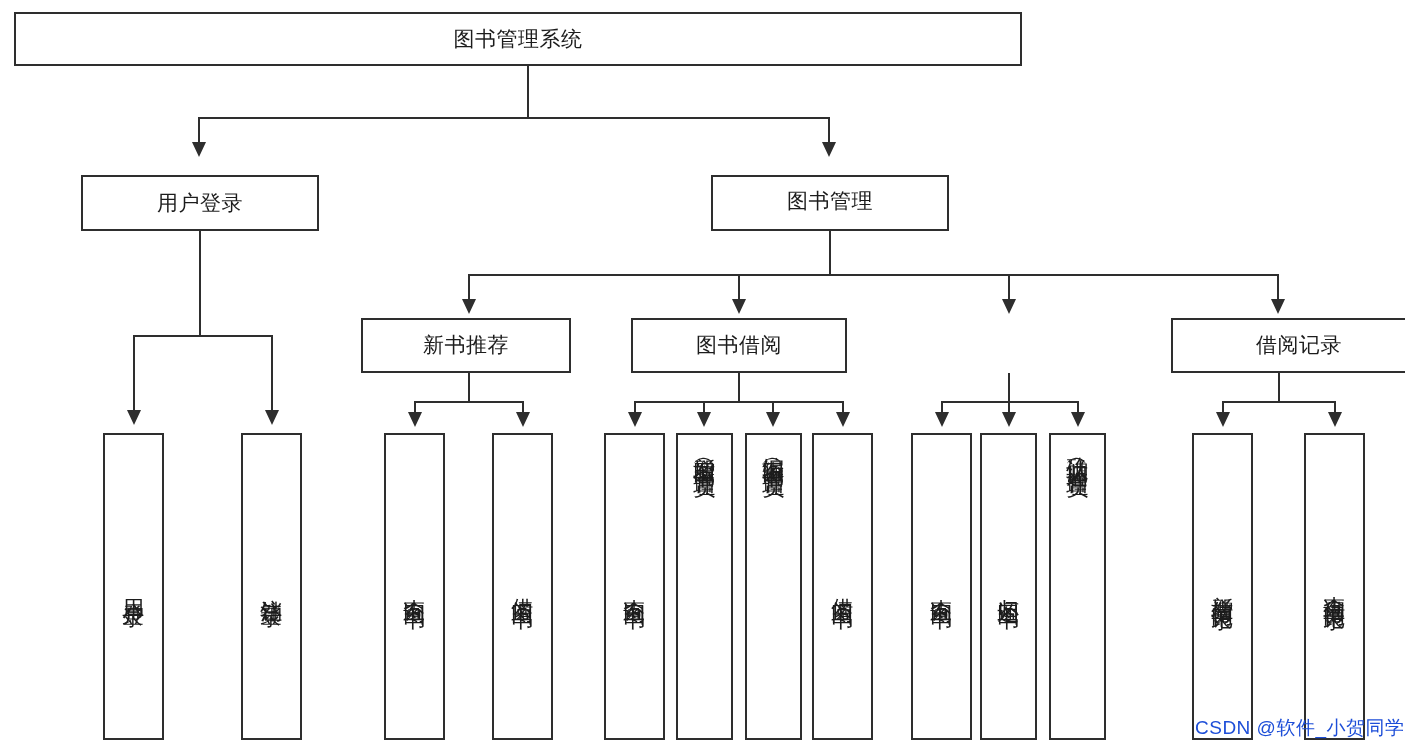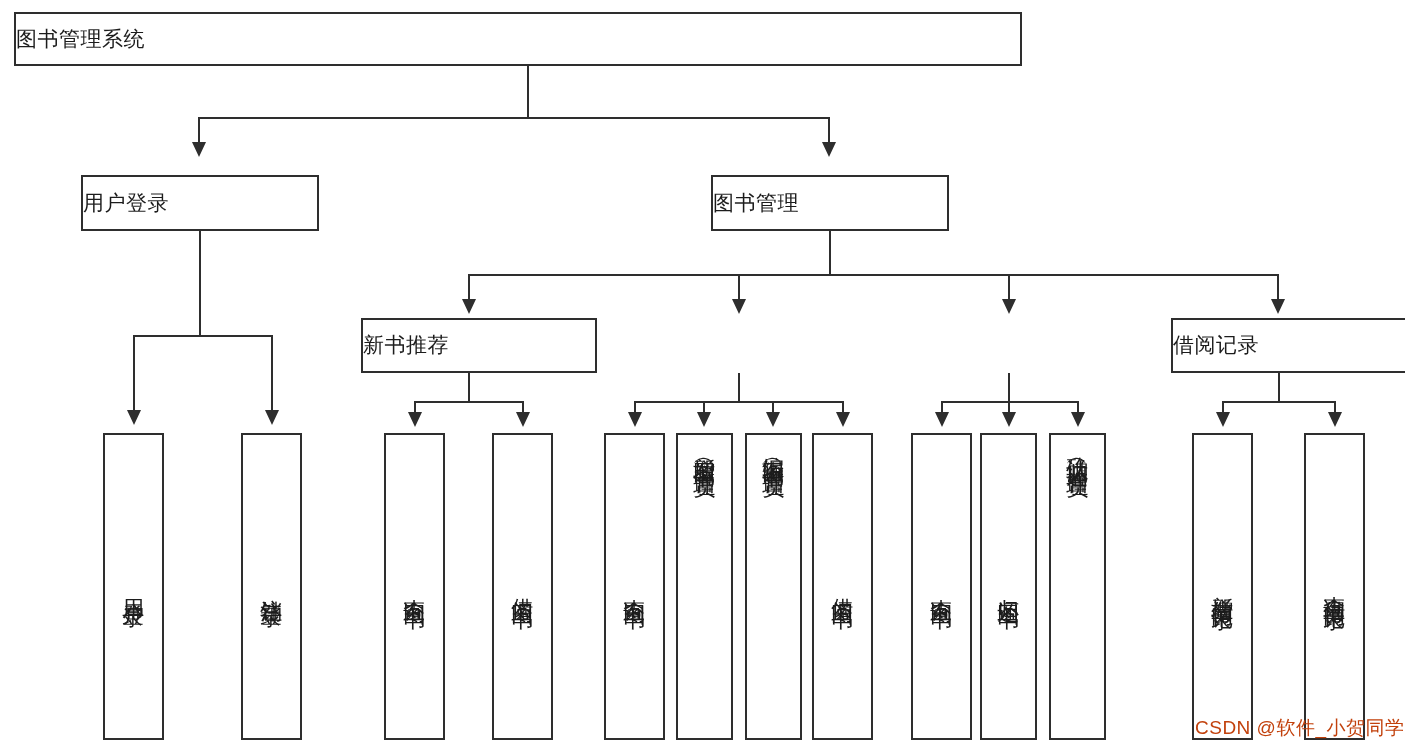--- a/index.html
+++ b/index.html
@@ -16,20 +16,21 @@
     overflow:hidden;
   }
   
   .node{
     position:absolute;
     box-sizing:border-box;
     background:#ffffff;
     border:2px solid #2e2e2e;
     display:flex;
     align-items:center;
+    justify-content:center;
     text-align:center;
   }
   .node .lbl{
     font-size:21px;
     line-height:1.25;
     letter-spacing:0.5px;
     color:#1c1c1c;
     white-space:nowrap;
   }
   
@@ -61,21 +62,21 @@
     position:absolute;
     width:0;height:0;
     border-left:7px solid transparent;
     border-right:7px solid transparent;
     border-top:15px solid #2e2e2e;
   }
   
   #watermark{
     position:absolute;
     font-size:19px;
-    color:#c2410c;
+    color:#1d4ed8;
     letter-spacing:0.5px;
     white-space:nowrap;
     pointer-events:none;
     font-family:"Liberation Sans","DejaVu Sans",sans-serif;
   }
 </style>
 </head>
 <body>
 
 <div id="canvas">
@@ -90,21 +91,21 @@
 
   <div class="ln vv" style="left:198px;top:117px;width:2px;height:28px;"></div>
   <div class="arw" style="left:192px;top:142px;"></div>
   <div class="ln vv" style="left:828px;top:117px;width:2px;height:28px;"></div>
   <div class="arw" style="left:822px;top:142px;"></div>
 
   <div class="node h" style="left:81px;top:175px;width:238px;height:56px;">
     <span class="lbl">用户登录</span>
   </div>
 
-  <div class="node h" style="left:711px;top:175px;width:238px;height:56px;">
+  <div class="node h" style="left:711px;top:175px;width:238px;height:56px;font-family:Liberation Mono, monospace;">
     <span class="lbl">图书管理</span>
   </div>
 
   <div class="ln vv" style="left:199px;top:231px;width:2px;height:105px;"></div>
   <div class="ln hh" style="left:133px;top:335px;width:140px;height:2px;"></div>
   <div class="ln vv" style="left:133px;top:335px;width:2px;height:78px;"></div>
   <div class="arw" style="left:127px;top:410px;"></div>
   <div class="ln vv" style="left:271px;top:335px;width:2px;height:78px;"></div>
   <div class="arw" style="left:265px;top:410px;"></div>
 
@@ -112,22 +113,25 @@
   <div class="ln hh" style="left:468px;top:274px;width:811px;height:2px;"></div>
   <div class="ln vv" style="left:468px;top:274px;width:2px;height:28px;"></div>
   <div class="arw" style="left:462px;top:299px;"></div>
   <div class="ln vv" style="left:738px;top:274px;width:2px;height:28px;"></div>
   <div class="arw" style="left:732px;top:299px;"></div>
   <div class="ln vv" style="left:1008px;top:274px;width:2px;height:28px;"></div>
   <div class="arw" style="left:1002px;top:299px;"></div>
   <div class="ln vv" style="left:1277px;top:274px;width:2px;height:28px;"></div>
   <div class="arw" style="left:1271px;top:299px;"></div>
 
-  <div class="node h" style="left:361px;top:318px;width:236px;height:55px;">
+  <div class="node h" style="left:361px;top:318px;width:210px;height:55px;">
     <span class="lbl">新书推荐</span>
+  </div>
+  <div class="node h" style="left:631px;top:318px;width:216px;height:55px;">
+    <span class="lbl">图书借阅</span>
   </div>
   <div class="node h" style="left:1171px;top:318px;width:256px;height:55px;">
     <span class="lbl">借阅记录</span>
   </div>
 
   <div class="ln vv" style="left:468px;top:373px;width:2px;height:29px;"></div>
   <div class="ln hh" style="left:414px;top:401px;width:110px;height:2px;"></div>
   <div class="ln vv" style="left:414px;top:401px;width:2px;height:14px;"></div>
   <div class="arw" style="left:408px;top:412px;"></div>
   <div class="ln vv" style="left:522px;top:401px;width:2px;height:14px;"></div>

